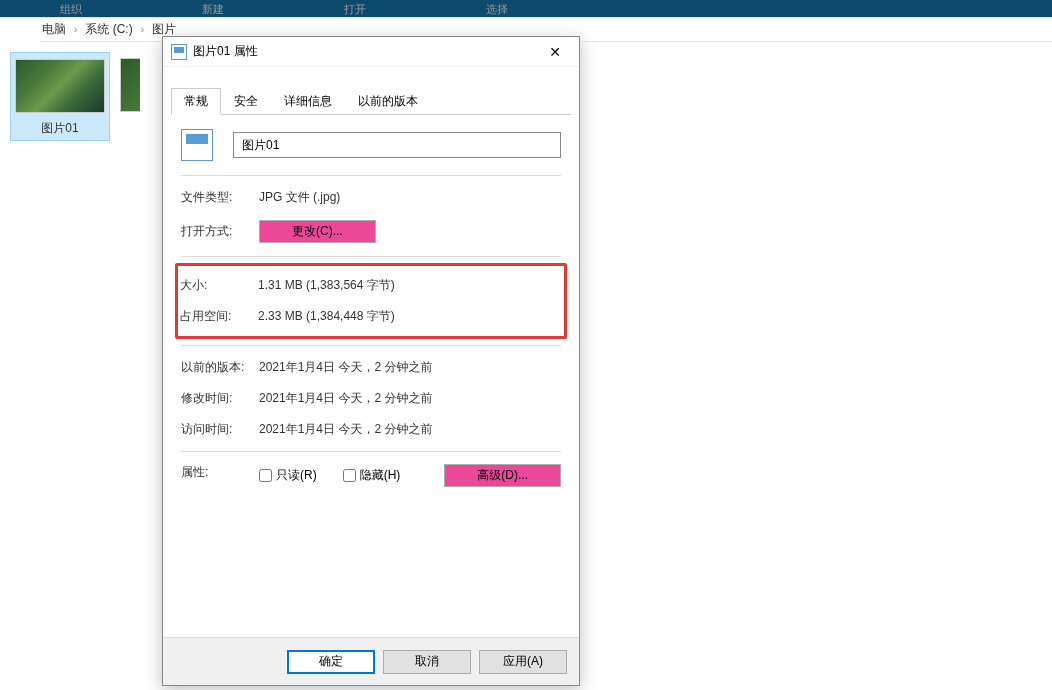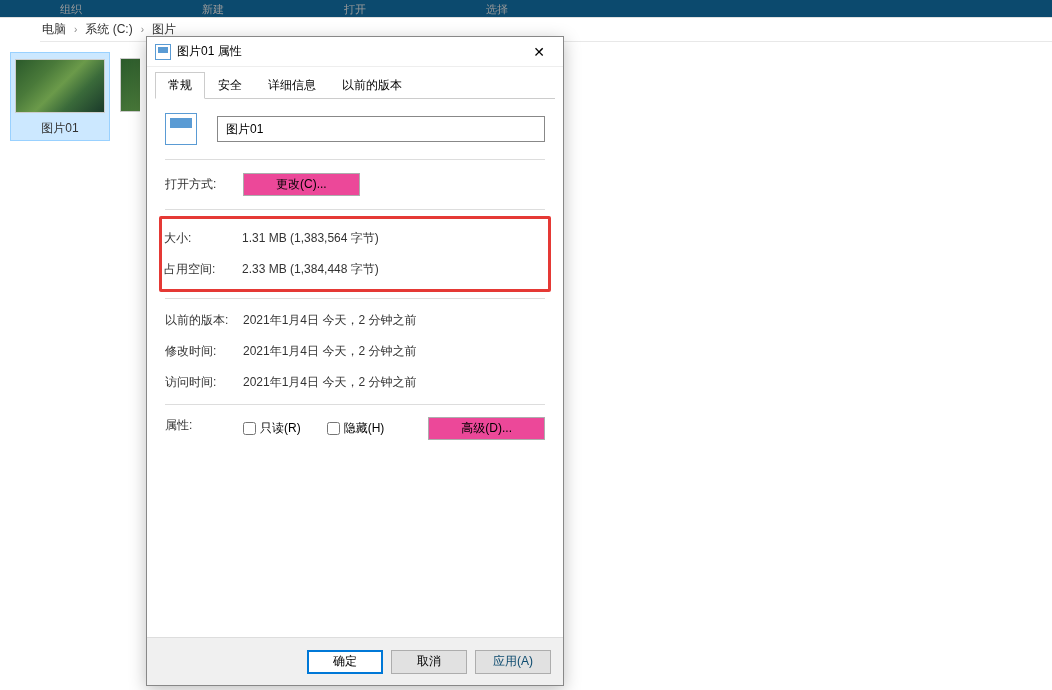--- a/index.html
+++ b/index.html
@@ -74,21 +74,21 @@
       height: 54px;
       background: linear-gradient(135deg, #2b5a2b, #4a7a3a);
       margin-top: 6px;
       border-top: 1px solid #ccc;
       border-bottom: 1px solid #ccc;
       border-left: 1px solid #ccc;
     }
     
     .dialog {
       position: absolute;
-      left: 146px;
+      left: 162px;
       top: 36px;
       width: 418px;
       height: 650px;
       background: #fff;
       border: 1px solid #888;
       box-shadow: 0 4px 16px rgba(0,0,0,0.25);
       display: flex;
       flex-direction: column;
     }
     .titlebar {
@@ -121,21 +121,21 @@
       height: 26px;
       display: flex;
       align-items: center;
       justify-content: center;
       cursor: pointer;
       font-size: 14px;
     }
     .tabs {
       display: flex;
       border-bottom: 1px solid #ccc;
-      margin: 4px 8px 0;
+      margin: 20px 8px 0;
     }
     .tab {
       padding: 4px 12px;
       font-size: 12px;
       cursor: pointer;
       border: 1px solid transparent;
       border-bottom: none;
       position: relative;
       top: 1px;
     }
@@ -228,35 +228,35 @@
       height: 48px;
       background: #f0f0f0;
       border-top: 1px solid #ddd;
       display: flex;
       justify-content: flex-end;
       align-items: center;
       padding: 0 12px;
       gap: 8px;
     }
     .footer-btn {
-      width: 76px;
+      width: 88px;
       height: 24px;
       font-size: 12px;
       border: 1px solid #adadad;
       background: #e1e1e1;
       cursor: pointer;
       font-family: inherit;
     }
     .footer-btn.primary {
       border: 1px solid #0078d7;
       background: #fff;
       box-shadow: inset 0 0 0 1px #0078d7;
     }
     .footer-btn:disabled {
-      color: #0c4a6e;
+      color: #000000;
       cursor: default;
     }
     .spacer-flex { flex: 1; }
   </style>
 </head>
 <body>
 
 <div class="ribbon">
   <span class="ribbon-item">组织</span>
   <span class="ribbon-item">新建</span>
@@ -296,20 +296,24 @@
     <div class="tab">以前的版本</div>
   </div>
 
   <div class="tab-content">
     <div class="file-header">
       <div class="file-icon"></div>
       <input class="filename-input" type="text" value="图片01" style="">
     </div>
     <hr class="divider">
 
+    <div class="prop-row">
+      <span class="prop-label">文件类型:</span>
+      <span class="prop-value">JPG 文件 (.jpg)</span>
+    </div>
     <div class="prop-row row-with-btn">
       <span class="prop-label">打开方式:</span>
       <button class="change-btn"><span>更改(C)...</span></button>
     </div>
 
     <hr class="divider">
 
 
     <div class="highlight-box">
       <div class="prop-row">

